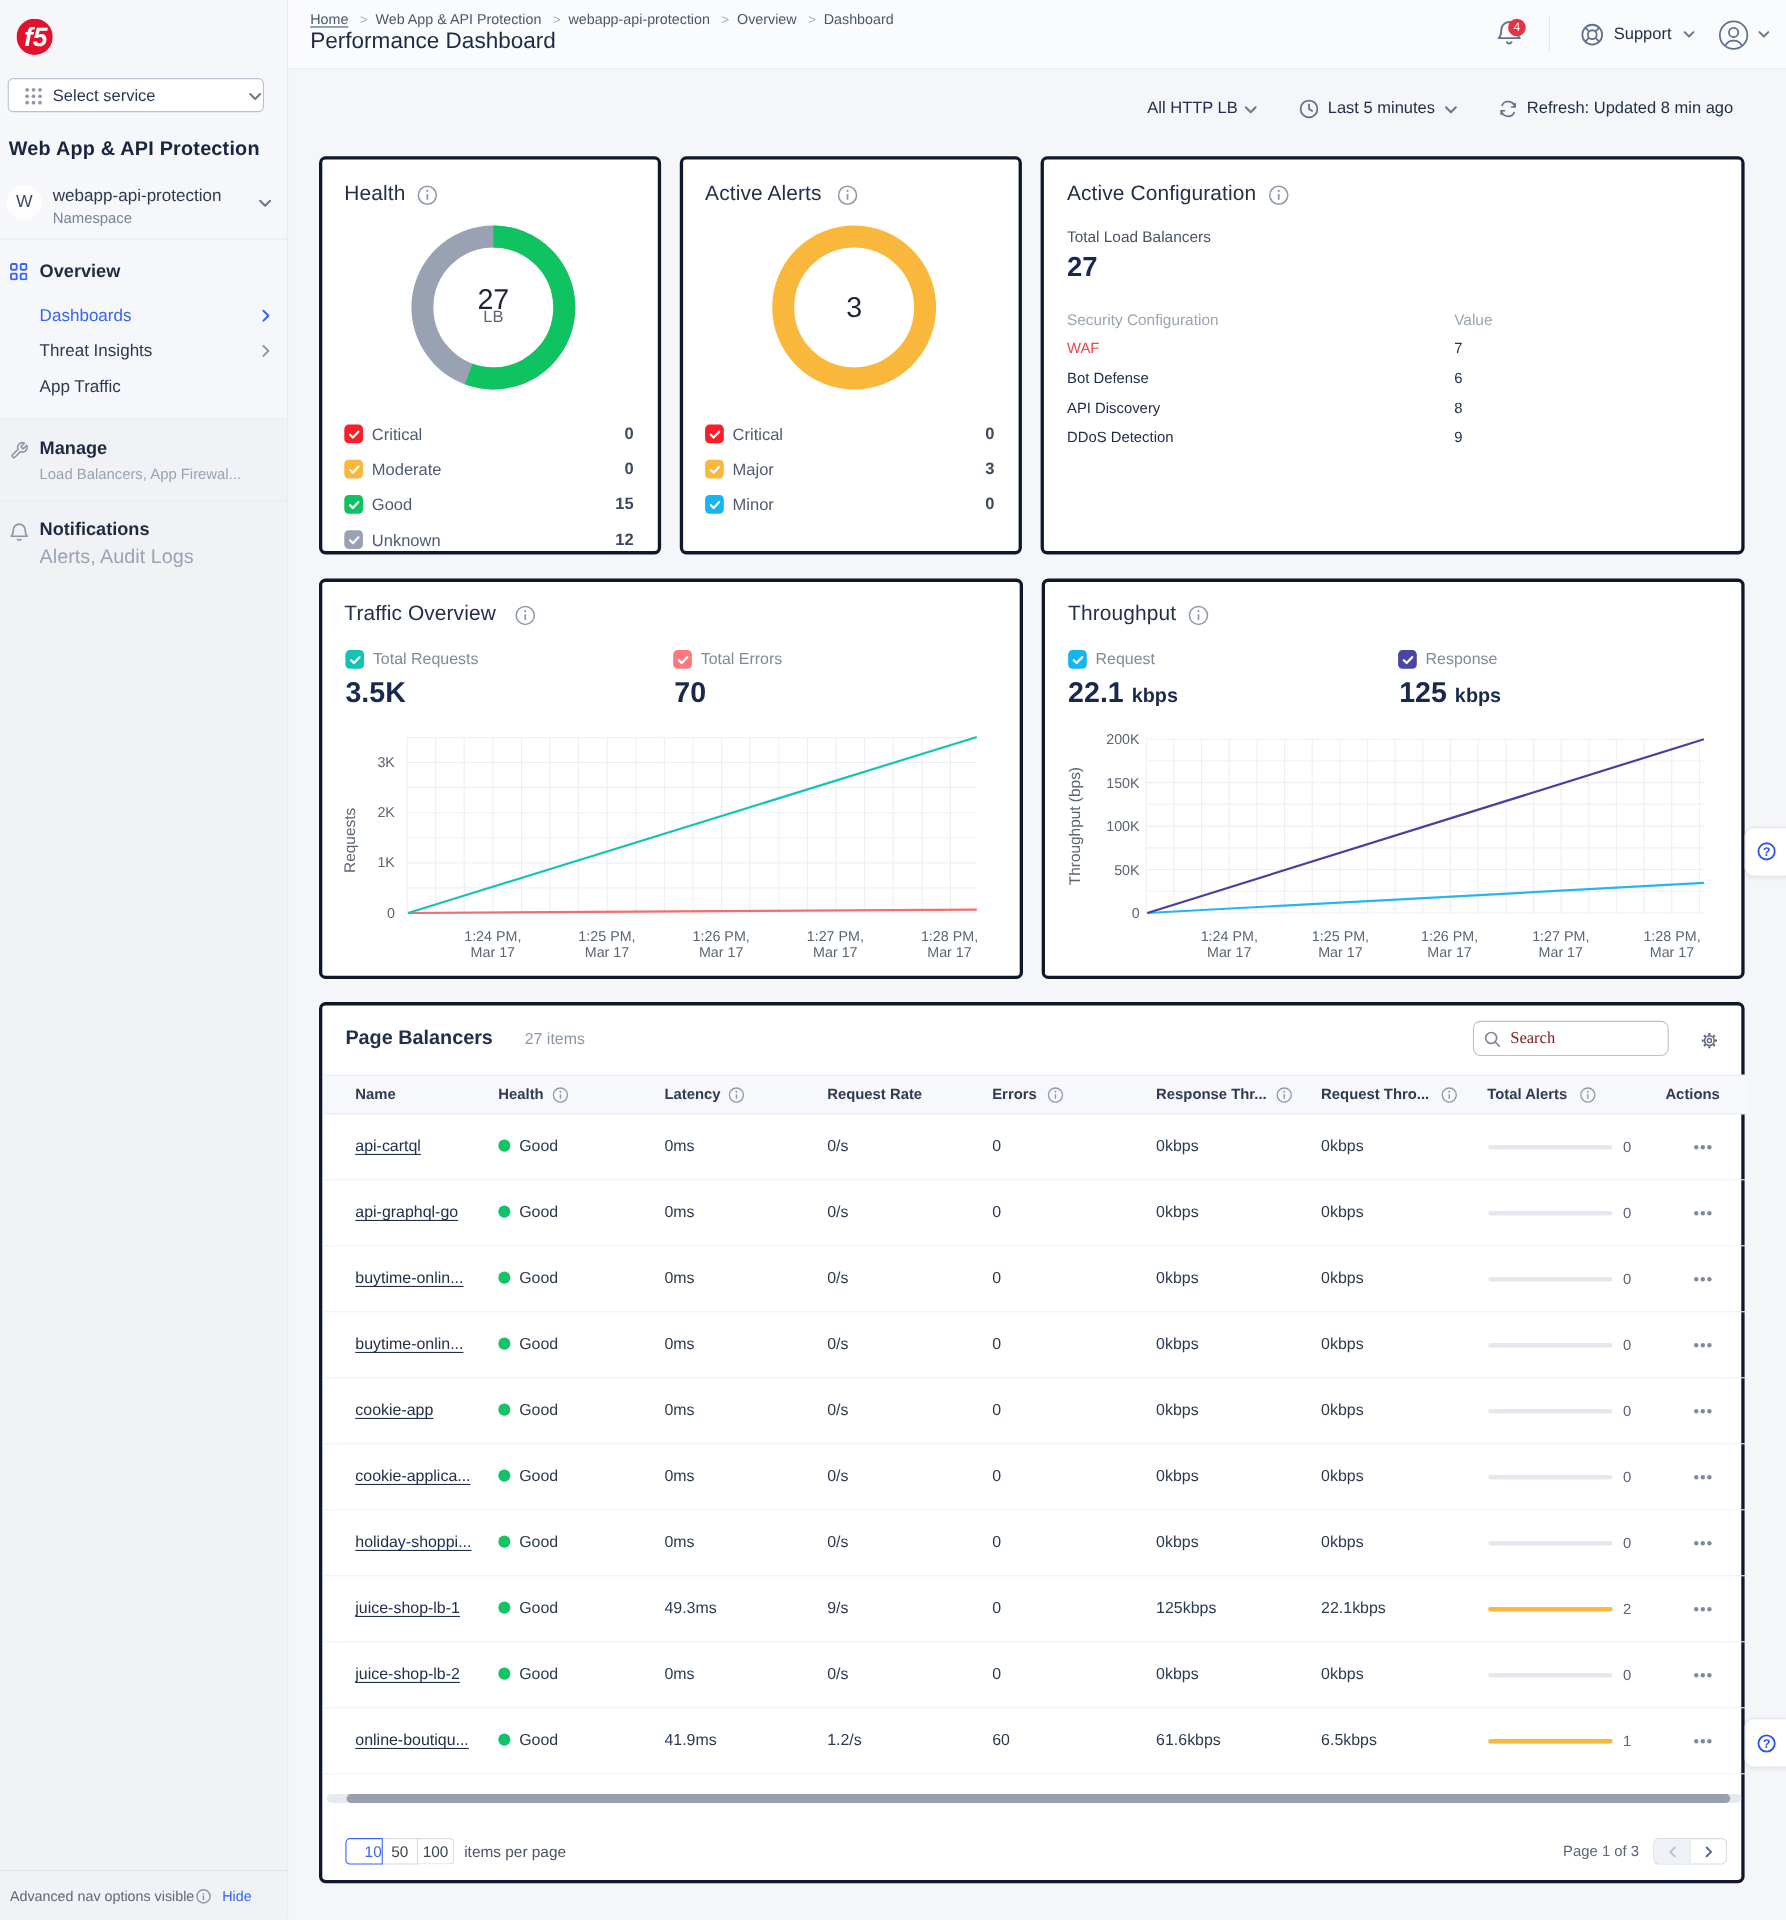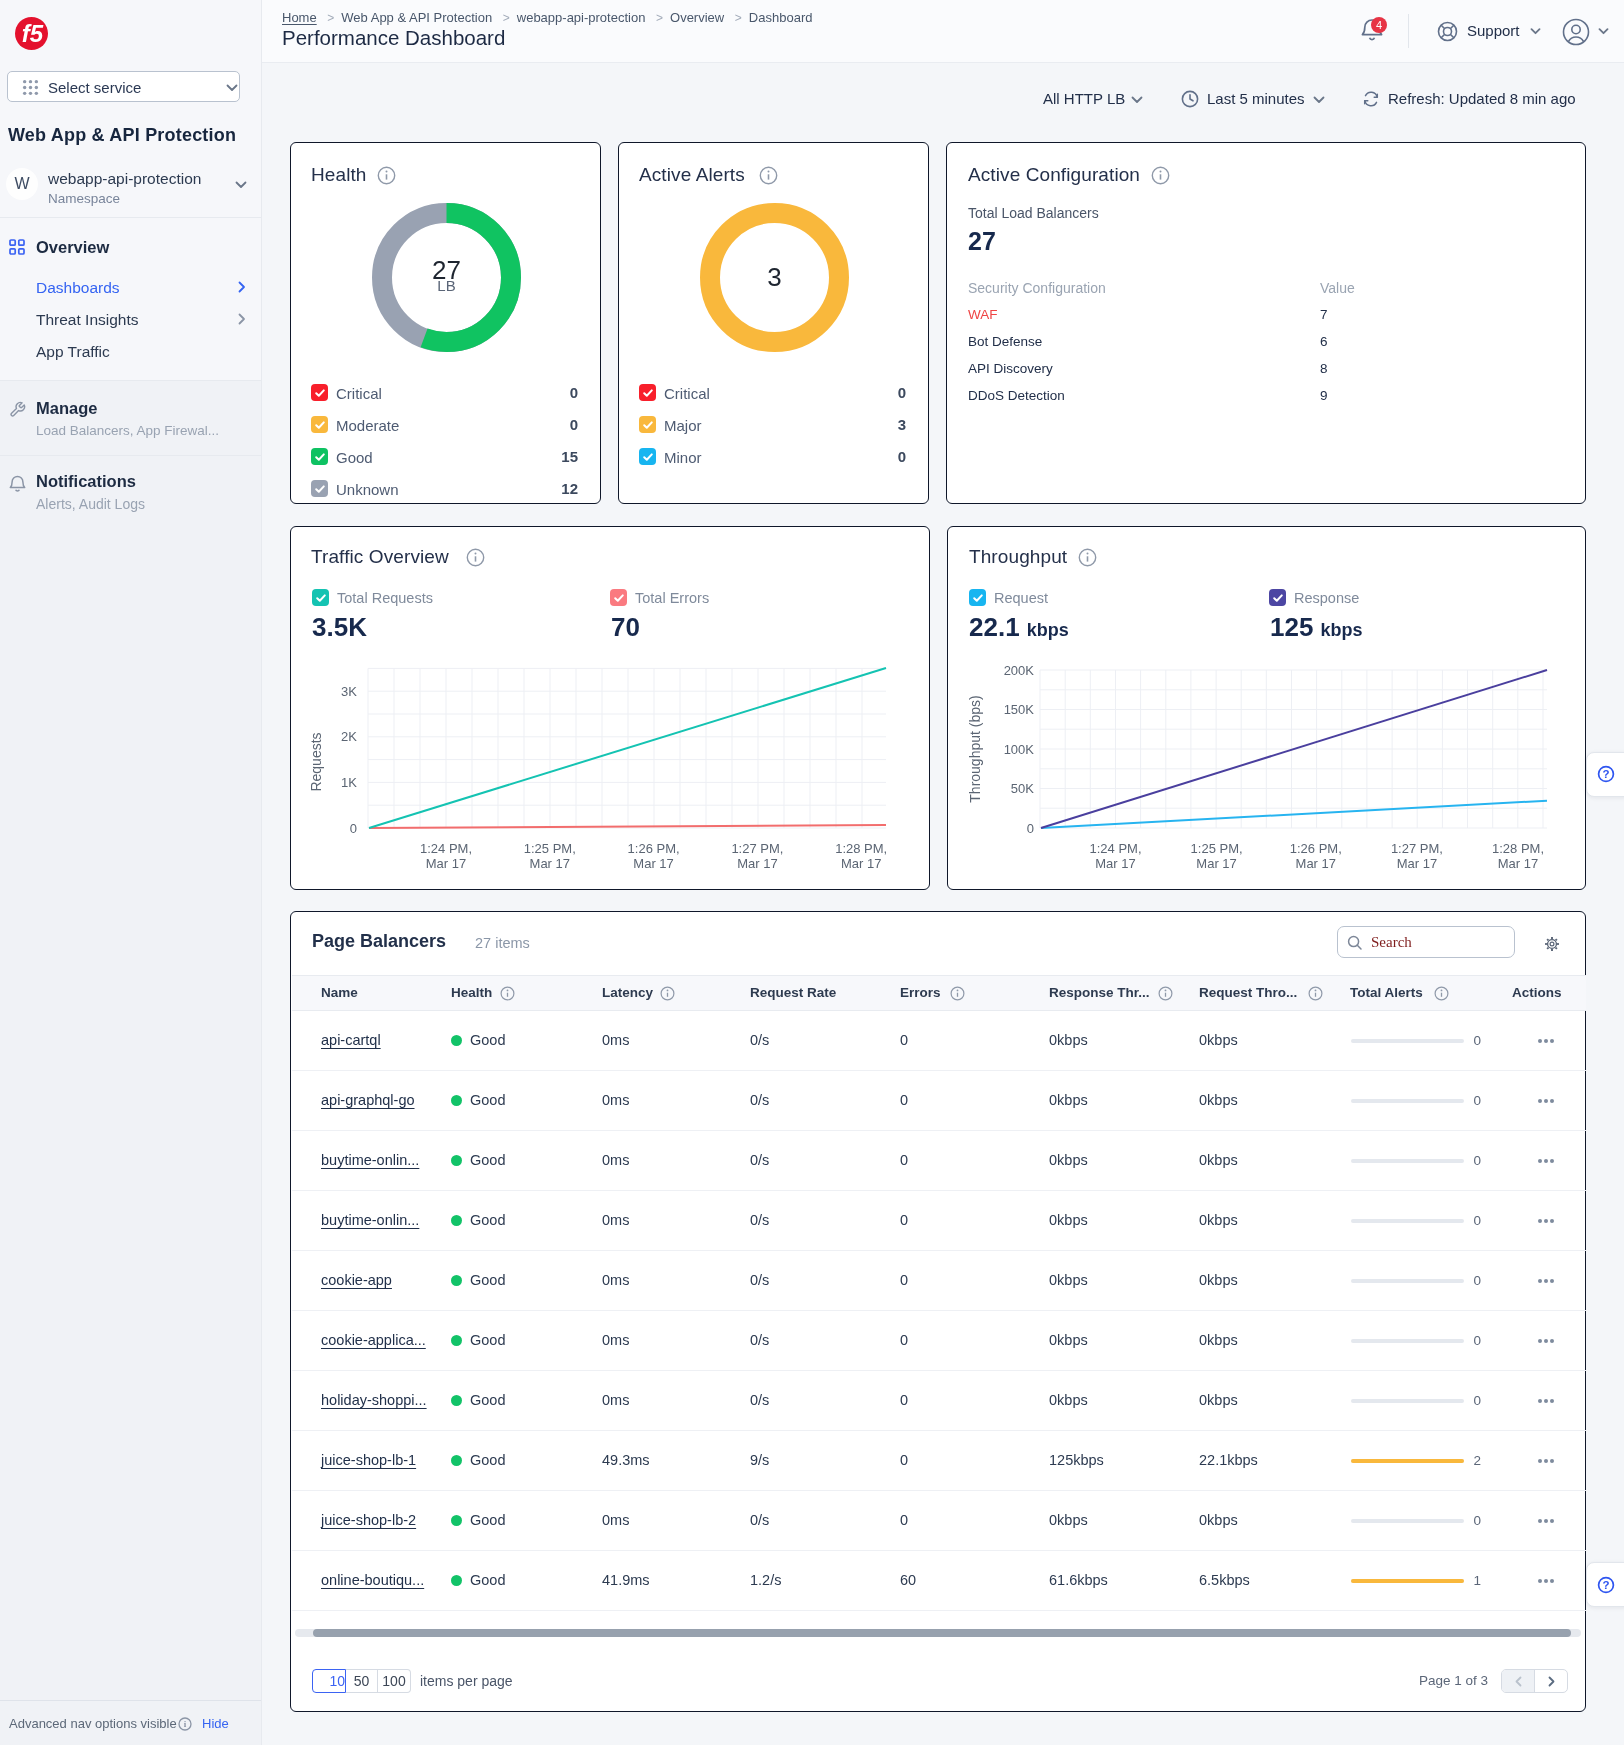--- a/index.html
+++ b/index.html
@@ -1,19 +1,19 @@
 <!DOCTYPE html>
 <html><head>
 <meta charset="utf-8">
 <style>
 * { margin:0; padding:0; box-sizing:border-box; }
 html,body { width:1624px; height:1745px; }
 body { font-family:"Liberation Sans", sans-serif; background:#f4f6f9; position:relative; overflow:hidden; }
 .abs { position:absolute; }
-.card { position:absolute; background:#fff; border:1px solid #0f172a; border-radius:6px; }
+.card { position:absolute; background:#fff; border:3px solid #0f172a; border-radius:6px; }
 .ctitle { font-size:19px; font-weight:500; color:#24304a; letter-spacing:.1px; }
 .ico-info { display:inline-block; vertical-align:-3px; }
 svg { display:block; }
 
 #sidebar { position:absolute; left:0; top:0; width:262px; height:1745px; background:#f6f7fa; border-right:1px solid #e7eaef; }
 #sidebar .lower { position:absolute; left:0; right:0; top:380px; bottom:0; background:#f0f2f6; }
 .sdiv { position:absolute; left:0; right:0; height:1px; background:#e7eaef; }
 
 .th { position:absolute; font-size:13.5px; font-weight:bold; color:#2e3b50; top:0; line-height:33px; white-space:nowrap; }
 .row { position:absolute; left:0; right:0; height:60px; border-bottom:1px solid #eef0f4; }
@@ -98,21 +98,21 @@
   </svg>
   <div class="abs" style="left:36px;top:399px;font-size:16.5px;font-weight:bold;color:#1d2b42;">Manage</div>
   <div class="abs" style="left:36px;top:423px;font-size:13.5px;color:#99a3b2;">Load Balancers, App Firewal...</div>
   <div class="sdiv" style="top:380px"></div>
   <div class="sdiv" style="top:455px"></div>
 
   <svg class="abs" style="left:9px;top:475px" width="17" height="18" viewBox="0 0 17 18">
     <path d="M8.5 1.5 a5.4 5.4 0 0 1 5.4 5.4 c0 3.6 1.2 5 1.8 5.6 H1.3 c.6-.6 1.8-2 1.8-5.6 A5.4 5.4 0 0 1 8.5 1.5 Z M6.7 14.8 a1.9 1.9 0 0 0 3.6 0" fill="none" stroke="#8b95a6" stroke-width="1.5" stroke-linejoin="round"></path>
   </svg>
   <div class="abs" style="left:36px;top:472px;font-size:16.5px;font-weight:bold;color:#1d2b42;">Notifications</div>
-  <div class="abs" style="left:36px;top:496px;font-size:14px;color:#99a3b2;">Alerts, Audit Logs</div>
+  <div class="abs" style="left:36px;top:496px;font-size:18px;color:#99a3b2;">Alerts, Audit Logs</div>
 
   <div class="sdiv" style="top:1700px;background:#dfe3ea;"></div>
   <div class="abs" style="left:9px;top:1716px;font-size:13px;color:#5c6878;">Advanced nav options visible</div>
   <svg class="abs" style="left:178px;top:1717px" width="14" height="14" viewBox="0 0 14 14">
       <circle cx="7" cy="7" r="6" fill="none" stroke="#8b95a6" stroke-width="1.3"></circle>
       <text x="7" y="10.2" text-anchor="middle" font-size="9" font-weight="bold" fill="#8b95a6" font-family="Liberation Serif">i</text>
     </svg>
   <div class="abs" style="left:202px;top:1716px;font-size:13px;color:#3564f2;">Hide</div>
 </div>
 

